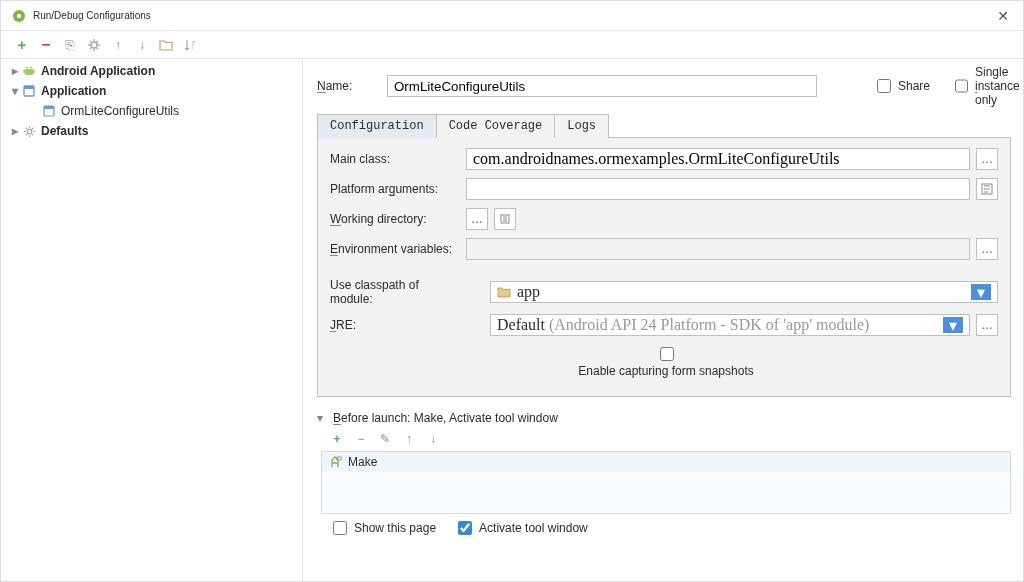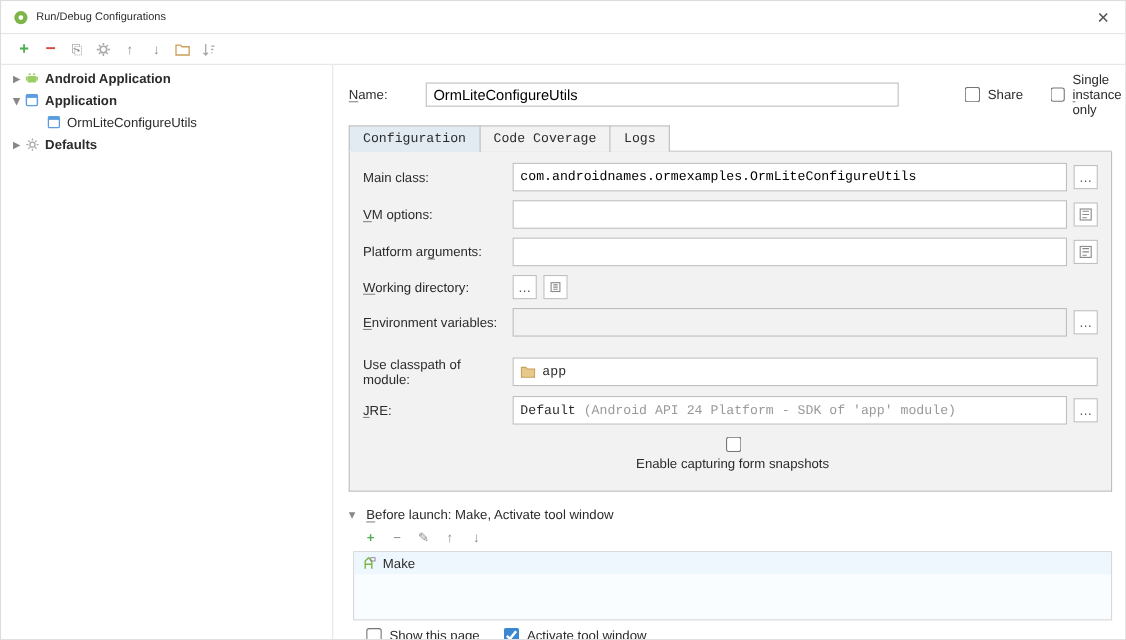--- a/index.html
+++ b/index.html
@@ -54,25 +54,25 @@
   .checks { display:flex; gap:18px; margin-left:auto; align-items:center;}
   .chk { display:flex; align-items:center; gap:4px;}
   .chk input { width:14px; height:14px; }
   .tabs { display:flex; border-bottom:1px solid #bfbfbf; margin-bottom:0; }
   .tab { padding:4px 12px; border:1px solid #bfbfbf; border-bottom:none; margin-right:-1px; background:#f2f2f2; cursor:pointer; position:relative; top:1px;font-family:Liberation Mono, monospace;}
   .tab.active { background:#e3ebf2; border-bottom:1px solid #e3ebf2;}
   .config-panel { background:#f2f2f2; border:1px solid #bfbfbf; border-top:none; padding:10px 12px 18px 12px;}
   .form-row { display:flex; align-items:center; margin-bottom:8px; gap:6px;}
   .form-row > label { width:130px; }
   .form-row input[type=text], .form-row .select {
-    flex:1; height:22px; border:1px solid #bfbfbf; background:#fff; padding:12px 6px; font-family:Liberation Mono, monospace; font-size:12px;
+    flex:1; height:22px; border:1px solid #bfbfbf; background:#fff; padding:2px 6px; font-family:Liberation Serif, serif; font-size:16px;
   }
   .form-row input.focused { border:1px solid #5b9dde; box-shadow:inset 0 0 0 1px #cfe4f7;}
   .icon-btn { width:22px; height:22px; border:1px solid #bfbfbf; background:#fff; display:inline-flex; align-items:center; justify-content:center; color:#555; cursor:pointer;}
-  .select { display:flex; align-items:center; justify-content:space-between; padding-right:0;}
+  .select { display:flex; align-items:center; justify-content:space-between; padding-right:0;margin-left:24px;}
   .select .sel-caret { width:20px; height:100%; background:#4b8fde; color:#fff; display:inline-flex; align-items:center; justify-content:center;}
   .muted { color:#999; }
   .check-row { display:flex; align-items:center; gap:0; margin-top:6px; margin-left:4px;flex-direction:column;}
   .check-row input { width:14px; height:14px;}
   .before { margin-top:14px;}
   .before-head { display:flex; align-items:center; gap:6px; cursor:pointer;}
   .before-head .twisty { width:10px; color:#888;}
   .before-tools { display:flex; gap:8px; margin-top:6px; margin-left:12px;}
   .before-tools .tb-btn { width:16px; height:16px; color:#888; cursor:pointer; display:inline-flex; align-items:center; justify-content:center;}
   .before-list { border:1px solid #d8d8d8; height:63px; margin-top:4px; margin-left:4px; background:#fafdff;}
@@ -191,30 +191,20 @@
       <div class="tab">Logs</div>
     </div>
 
     <div class="config-panel">
       <div class="form-row">
         <label>Main class:</label>
         <input type="text" value="com.androidnames.ormexamples.OrmLiteConfigureUtils" style="">
         <span class="icon-btn">…</span>
       </div>
       <div class="form-row">
-        <label><span class="under">V</span>M options:</label>
-        <input type="text" style="">
-        <span class="icon-btn">
-          <svg width="12" height="12" viewBox="0 0 12 12">
-              <rect x="1" y="1" width="10" height="10" fill="none" stroke="#888"></rect>
-              <path d="M3 3h6M3 6h6M3 9h4" stroke="#888"></path>
-            </svg>
-        </span>
-      </div>
-      <div class="form-row">
         <label><span>Platform ar</span><span class="under">g</span><span>uments:</span></label>
         <input type="text" style="">
         <span class="icon-btn">
           <svg width="12" height="12" viewBox="0 0 12 12">
               <rect x="1" y="1" width="10" height="10" fill="none" stroke="#888"></rect>
               <path d="M3 3h6M3 6h6M3 9h4" stroke="#888"></path>
             </svg>
         </span>
       </div>
       <div class="form-row">

